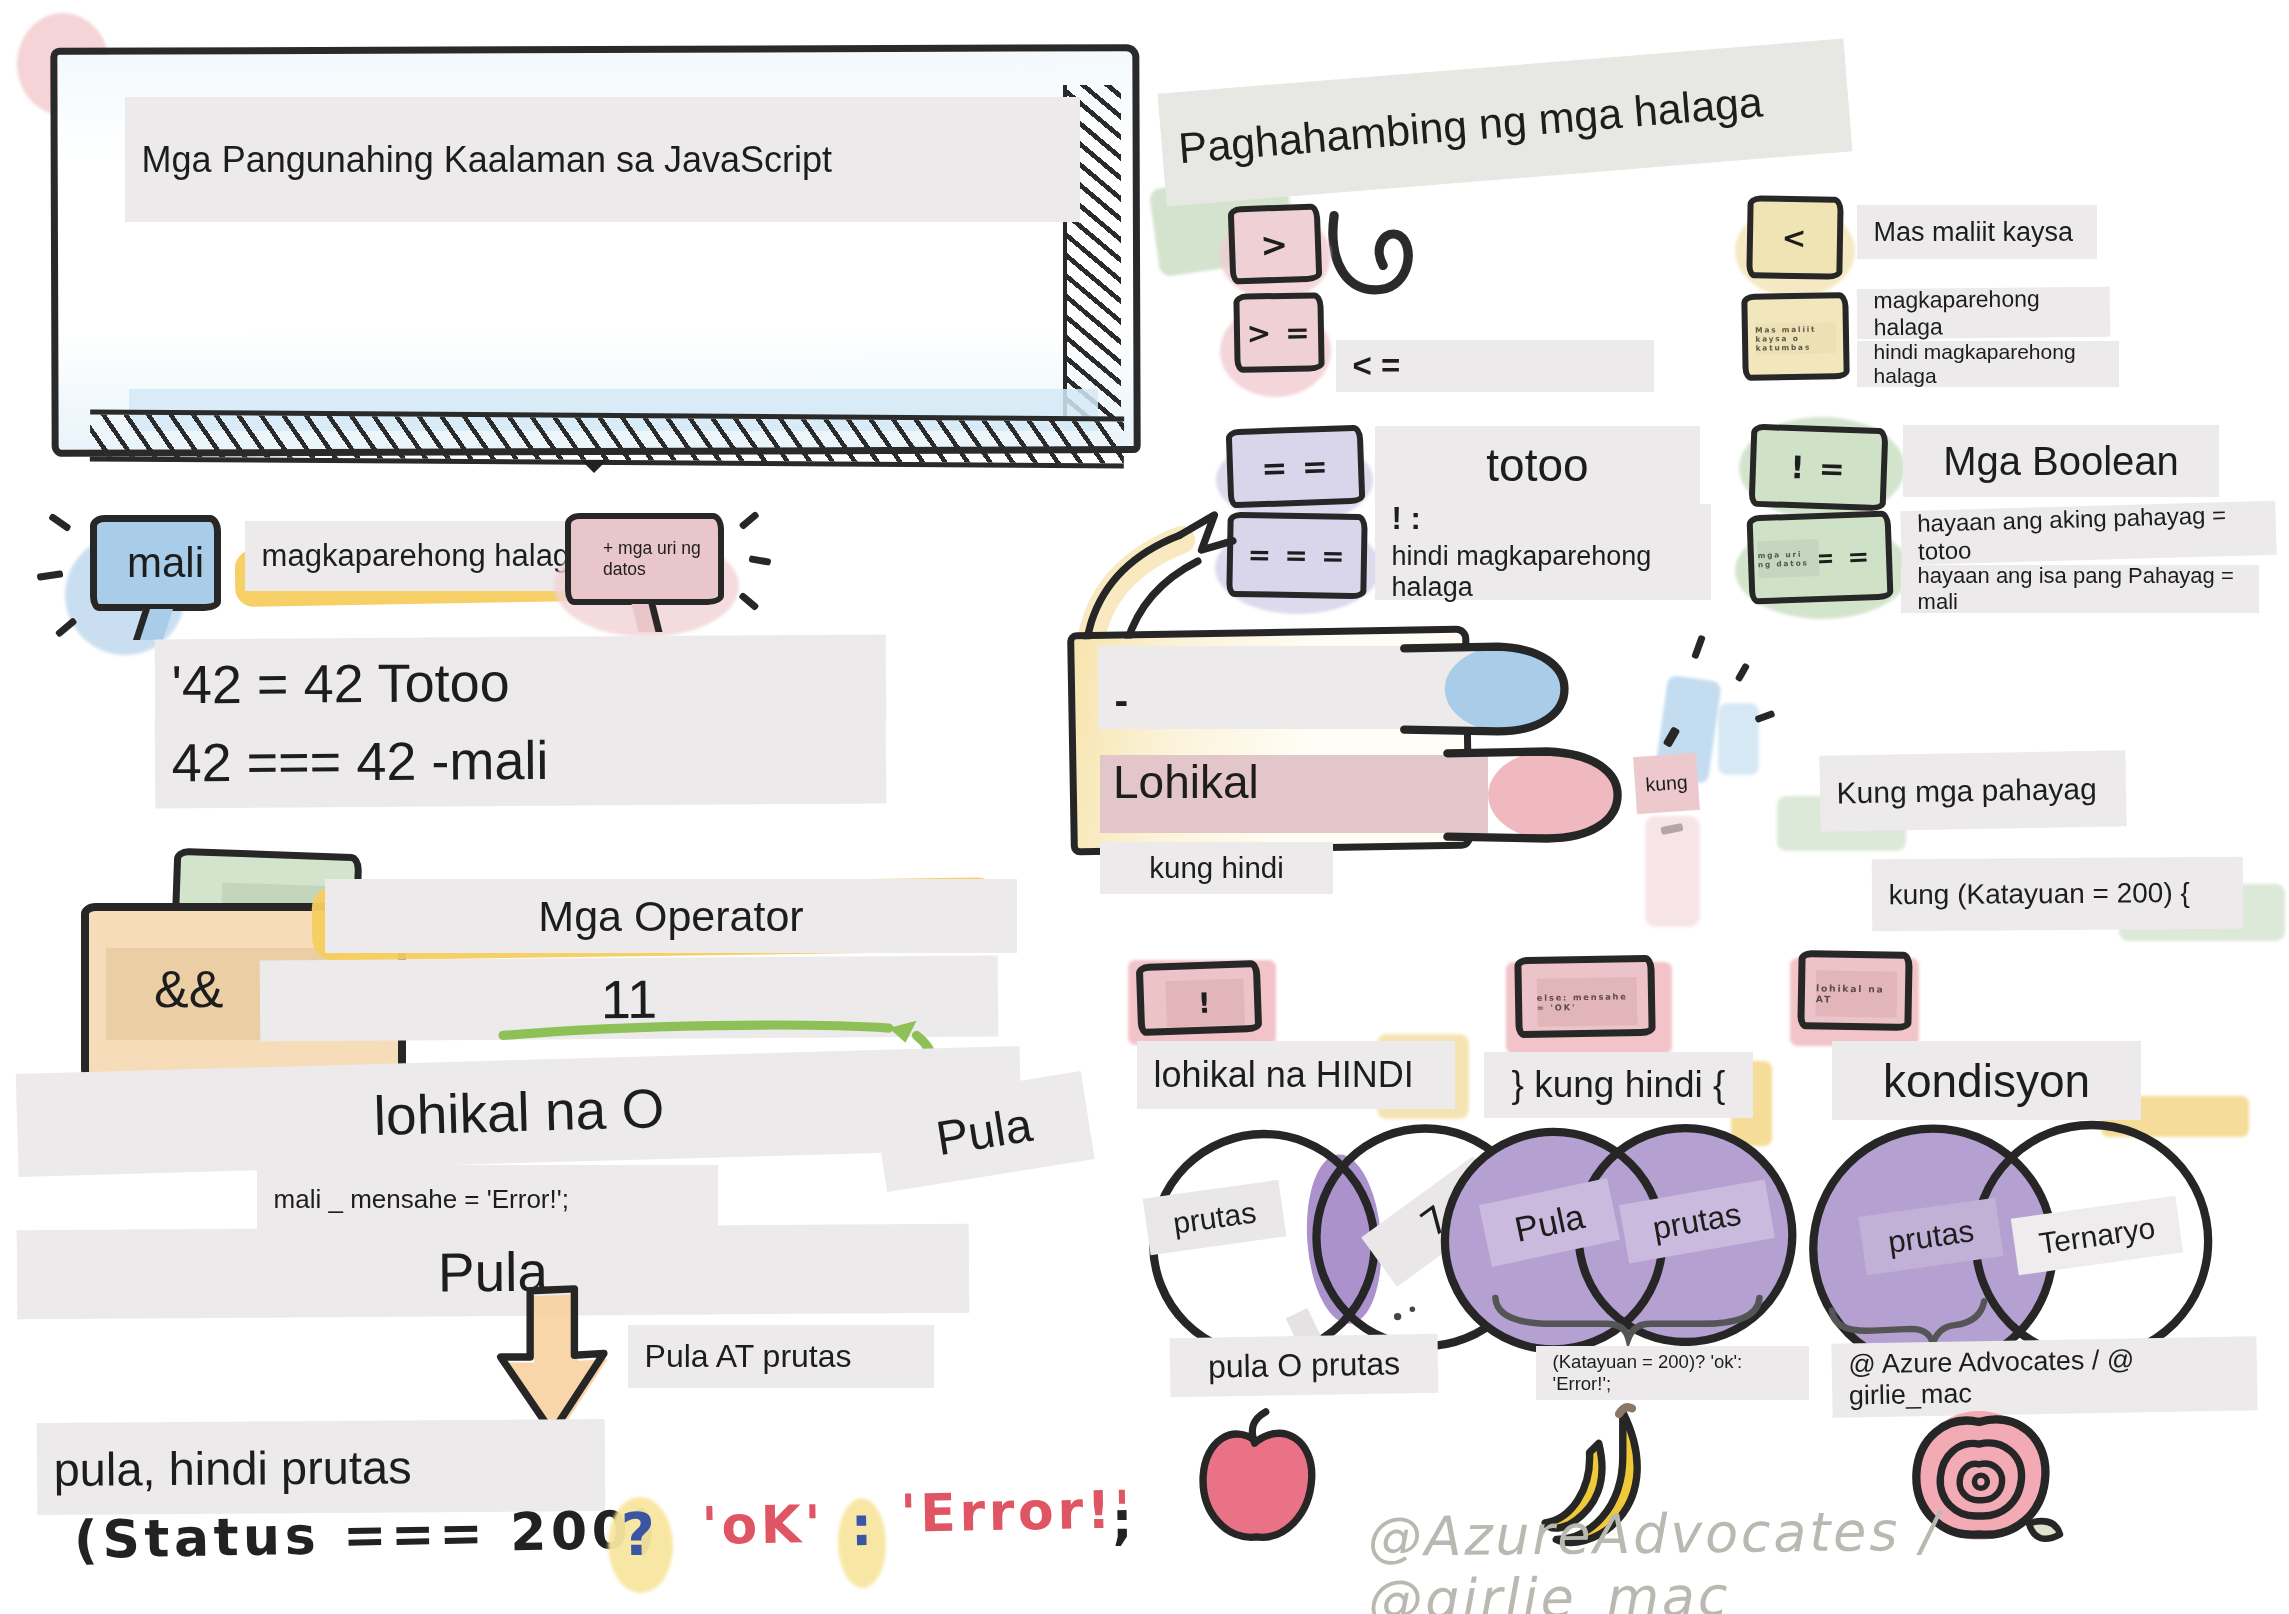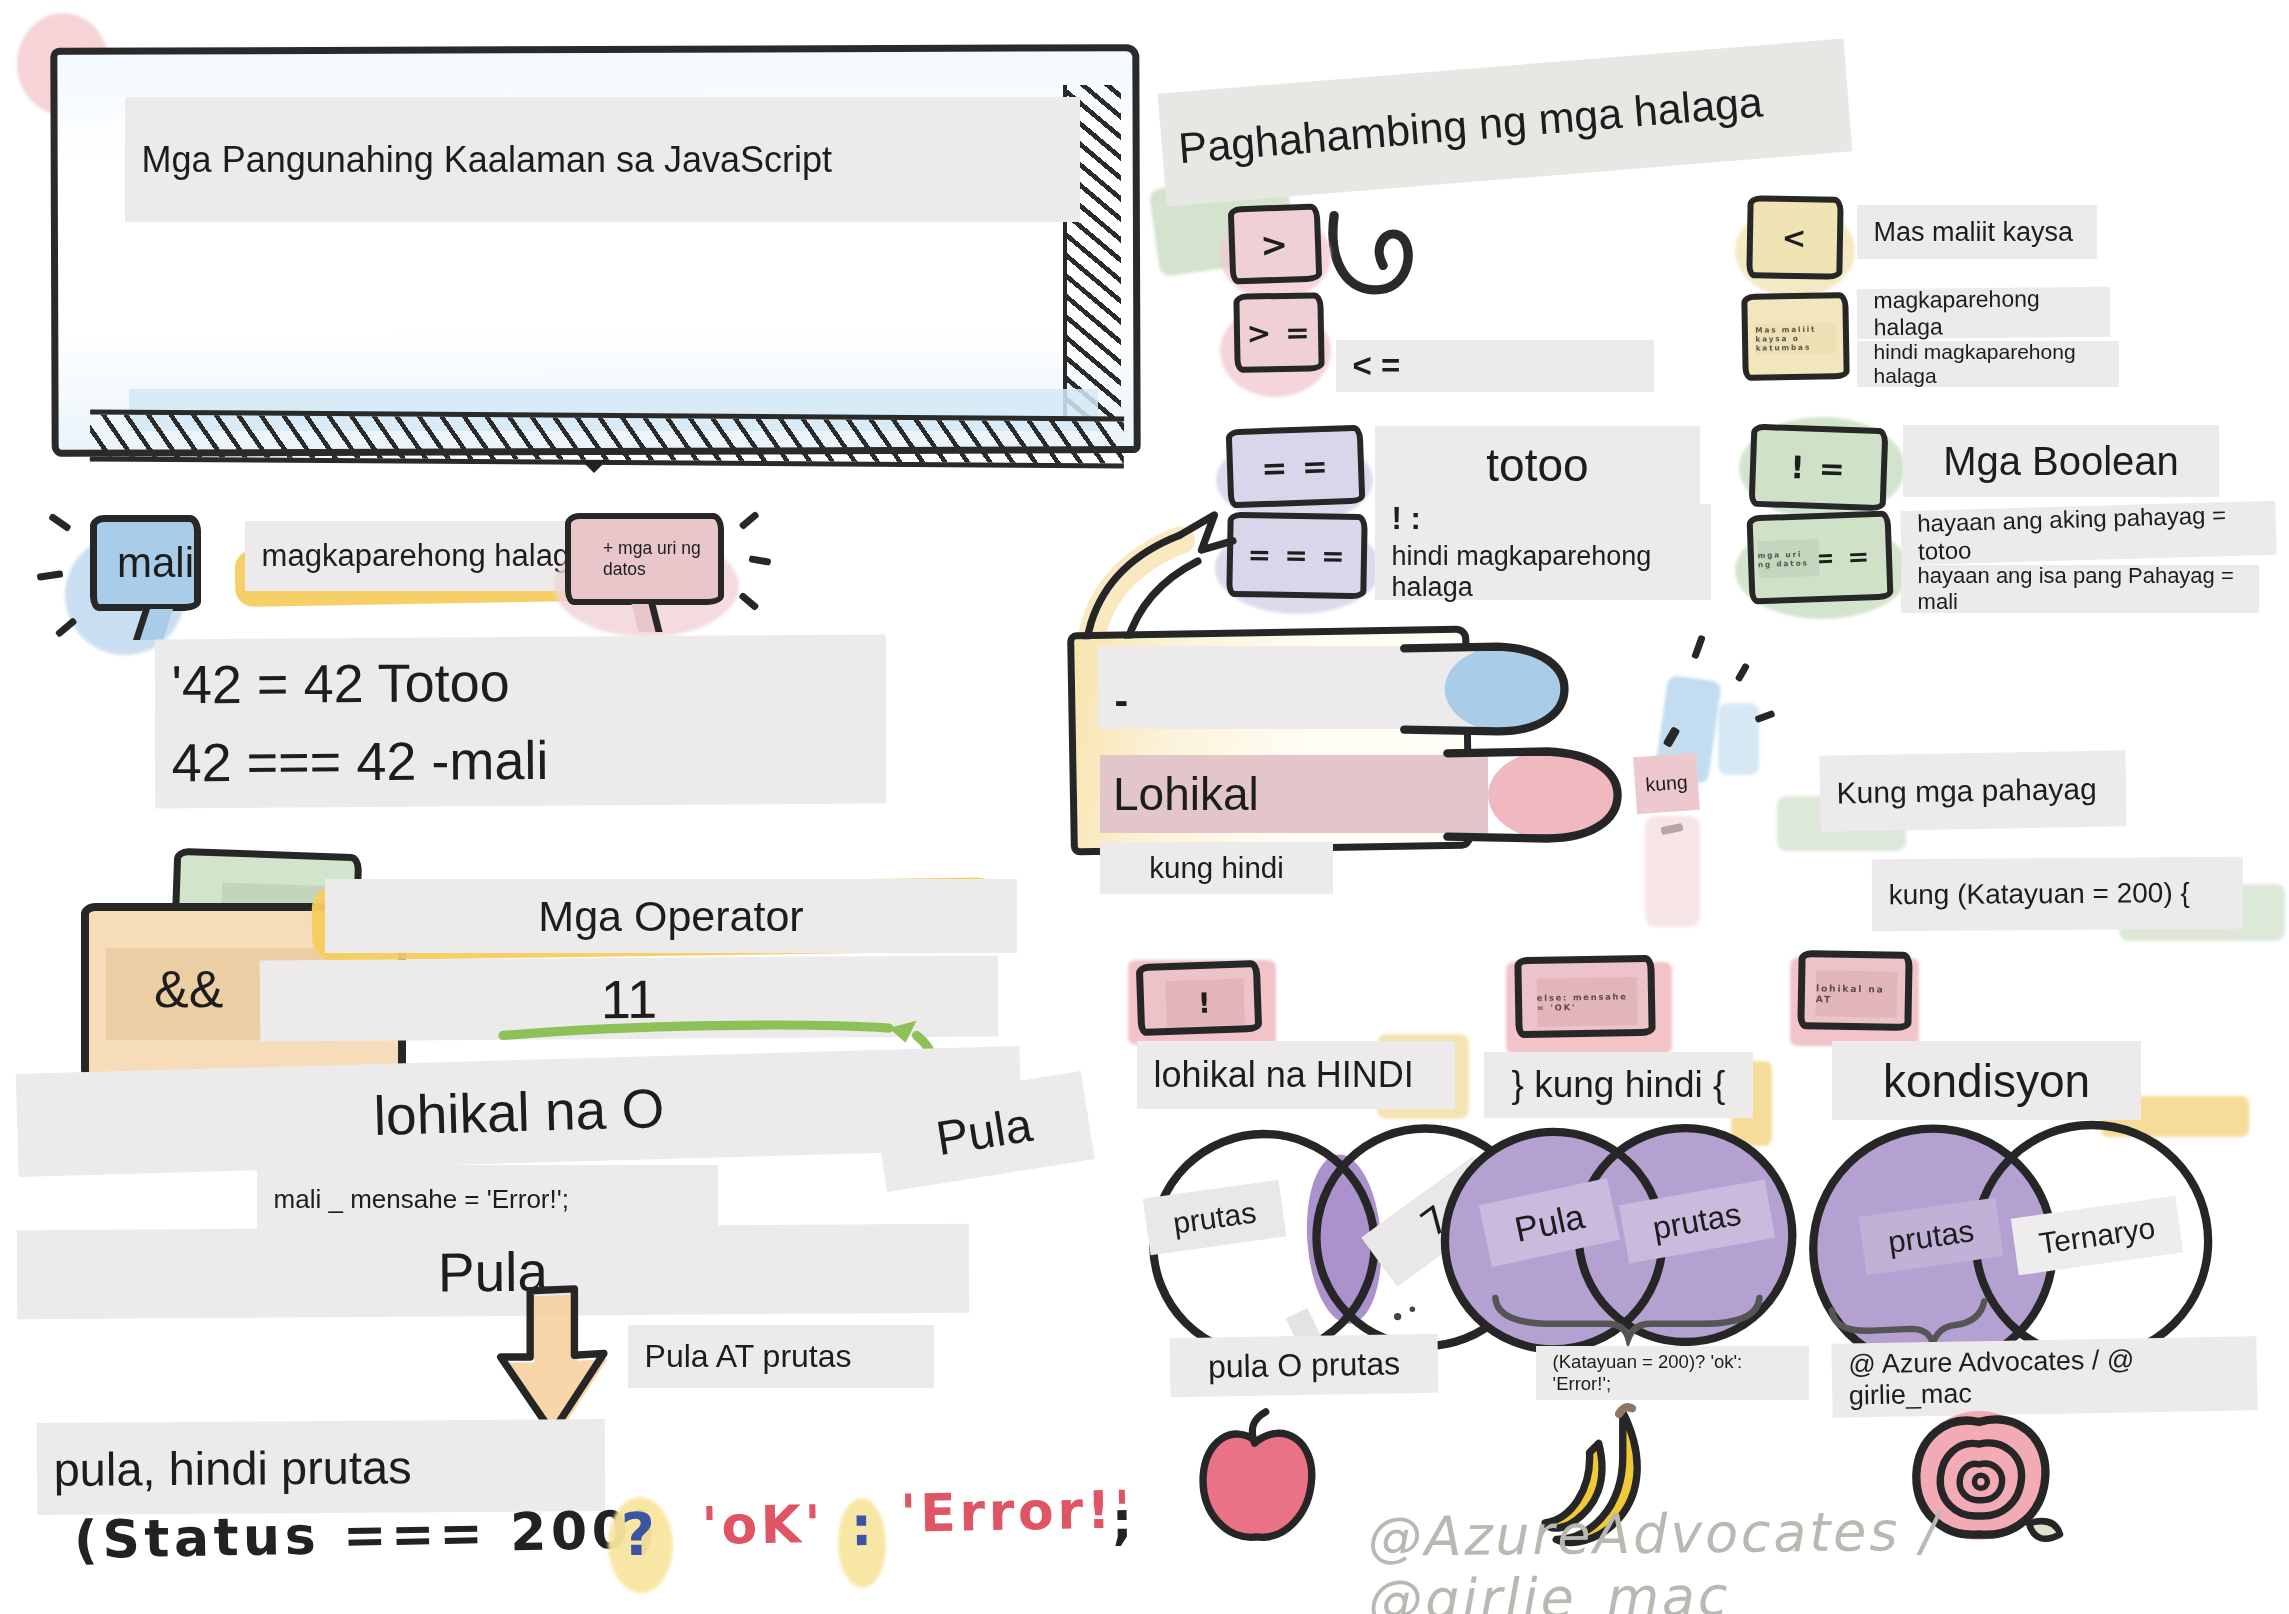--- a/index.html
+++ b/index.html
@@ -111,21 +111,21 @@
     <span style="font-size:26px;margin-left:44px;">= =</span>
   </div>
   <div class="bar" style="left:1901px;top:506px;width:375px;height:54px;transform:rotate(-1.6deg);">
     <span style="font-size:24px;">hayaan ang aking pahayag = totoo</span>
   </div>
   <div class="bar" style="left:1901px;top:565px;width:358px;height:48px;">
     <span style="font-size:22px;">hayaan ang isa pang Pahayag = mali</span>
   </div>
 
   <div class="blob" style="left:65px;top:535px;width:120px;height:120px;background:#bcd8ee;opacity:.8;"></div>
-  <div class="bubble" style="left:90px;top:515px;width:111px;height:96px;background:#a9cde9;padding-left:20px;">
+  <div class="bubble" style="left:90px;top:515px;width:131px;height:96px;background:#a9cde9;padding-left:20px;">
     <span style="font-size:42px;">mali</span>
   </div>
   <div class="tail" style="left:138px;top:609px;background:#a9cde9;transform:skewX(-18deg);border-right:none;"></div>
   <div class="dash" style="left:48px;top:519px;width:24px;height:6.5px;transform:rotate(35deg);"></div>
   <div class="dash" style="left:37px;top:572px;width:26px;height:6.5px;transform:rotate(-8deg);"></div>
   <div class="dash" style="left:54px;top:624px;width:24px;height:6.5px;transform:rotate(-40deg);"></div>
 
   <div class="abs" style="left:235px;top:546px;width:471px;height:57px;background:#f6cd5e;border-radius:18.5px;transform:rotate(-1deg);opacity:.95;"></div>
   <div class="bar" style="left:245px;top:521px;width:402px;height:70px;">
     <span style="font-size:31px;">magkaparehong halaga</span>
@@ -156,21 +156,21 @@
 
   <div class="abs" style="left:1069px;top:629px;width:388px;height:209px;border:7.4px solid #262626;border-radius:9.2px 13px 11px 9.2px;
               background:linear-gradient(100deg,#f7e4ae 0%,#fbf3d9 26%,#fffdf6 60%);transform:rotate(-1deg);"></div>
   <div class="bar" style="left:1098px;top:646px;width:397px;height:83px;align-items:flex-end;padding-bottom:5.5px;">
     <span style="font-size:41px;font-weight:700;">-</span>
   </div>
   <svg style="left:1395px;top:641px;" width="175" height="96" viewBox="0 0 190 104">
     <ellipse cx="118" cy="52" rx="64" ry="46" fill="#a9cde9"></ellipse>
     <path d="M10,8 L112,6 C160,8 184,28 184,52 C184,78 158,98 112,98 L10,96" fill="none" stroke="#262626" stroke-width="9" stroke-linecap="round"></path>
   </svg>
-  <div class="abs" style="left:1100px;top:755px;width:388px;height:78px;background:#e3c6ca;display:flex;align-items:center;padding:0 13px;box-sizing:border-box;">
+  <div class="abs" style="left:1100px;top:755px;width:388px;height:78px;background:#e3c6ca;display:flex;padding:0 13px;box-sizing:border-box;">
     <span style="font-size:46px;">Lohikal</span>
   </div>
   <svg style="left:1440px;top:744px;" width="185" height="102" viewBox="0 0 200 110">
     <ellipse cx="120" cy="55" rx="68" ry="48" fill="#efb9bf"></ellipse>
     <path d="M8,10 L116,8 C166,10 192,30 192,55 C192,82 164,102 116,102 L8,100" fill="none" stroke="#262626" stroke-width="9" stroke-linecap="round"></path>
   </svg>
 
   <div class="blob" style="left:1661px;top:678px;width:54px;height:103px;background:#b9d7ee;opacity:.85;border-radius:9.2px;transform:rotate(8deg);"></div>
   <div class="blob" style="left:1718px;top:703px;width:41px;height:72px;background:#cde3f2;opacity:.8;border-radius:9.2px;"></div>
   <div class="dash" style="left:1695px;top:635px;width:7.4px;height:24px;transform:rotate(20deg);"></div>

